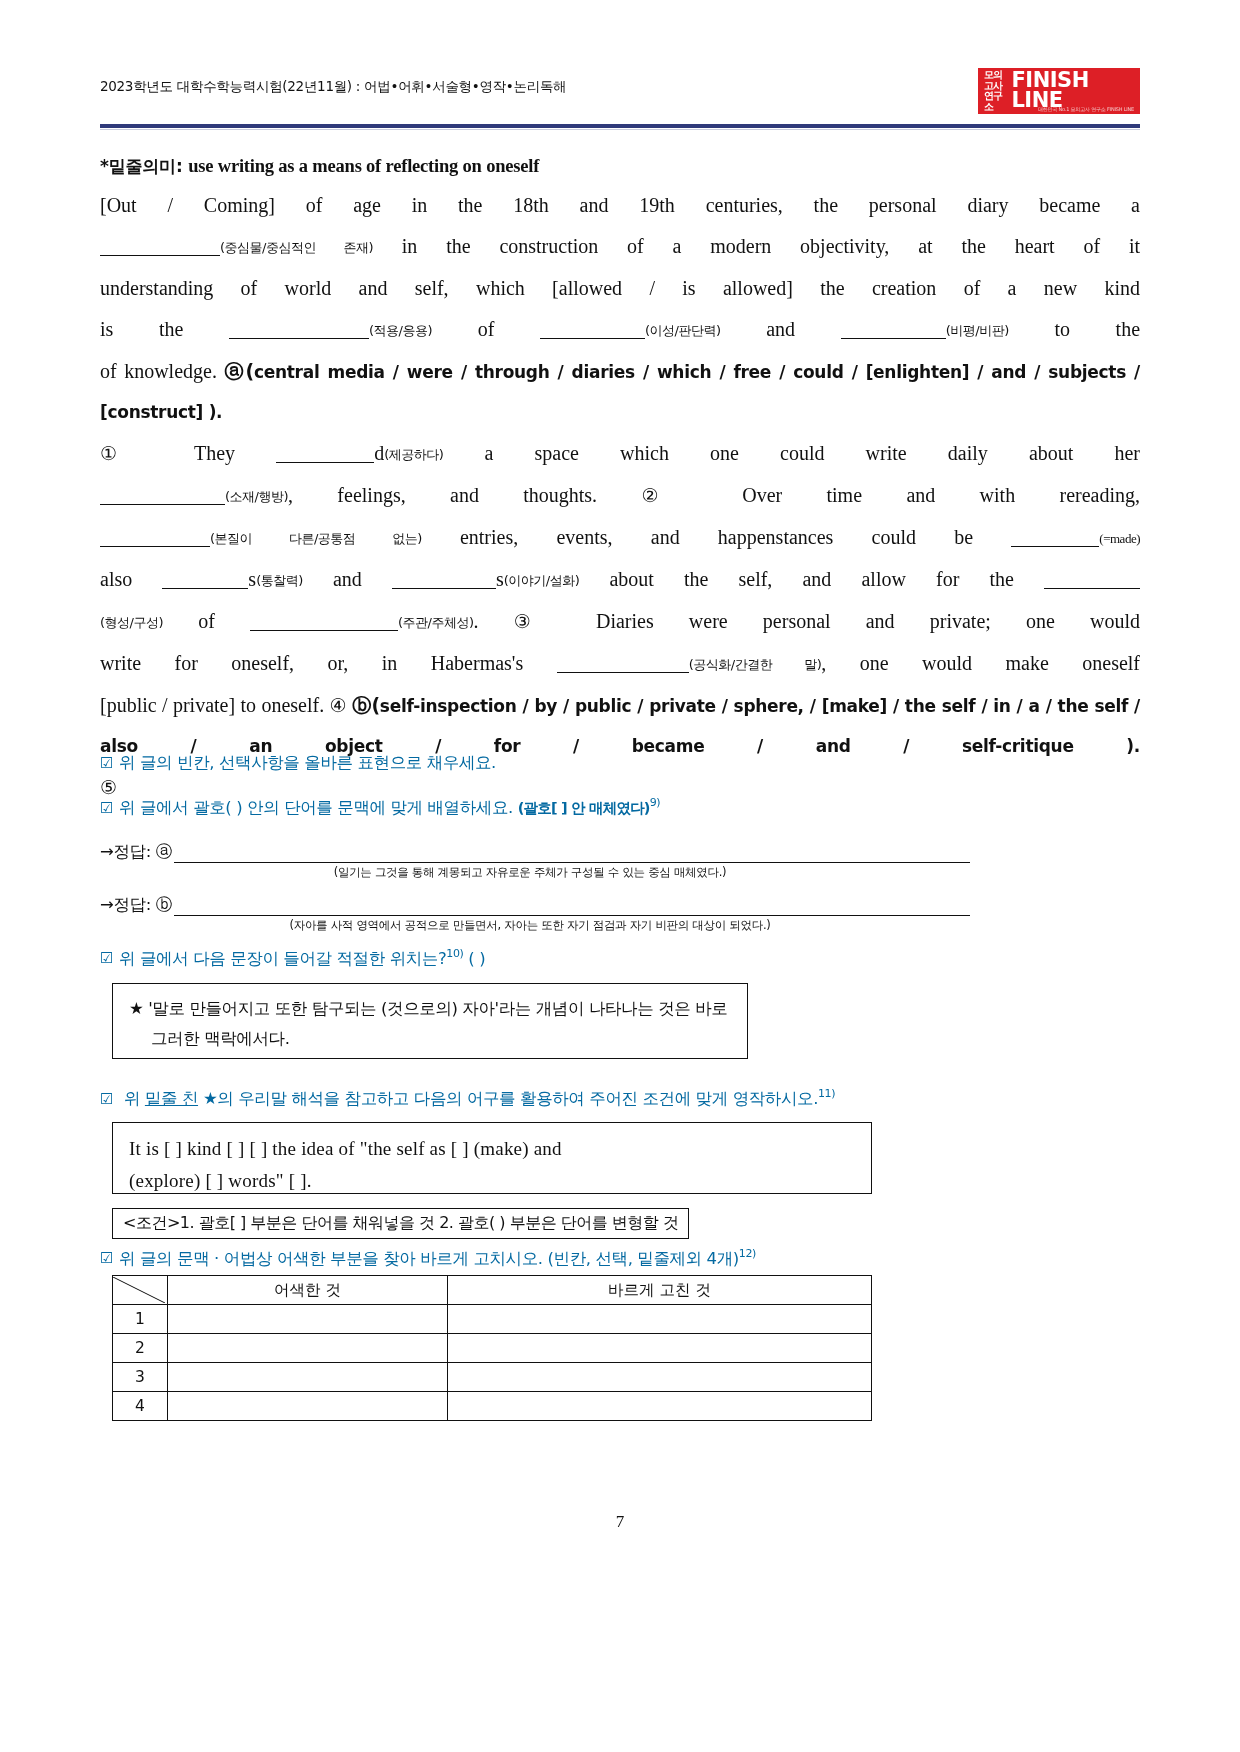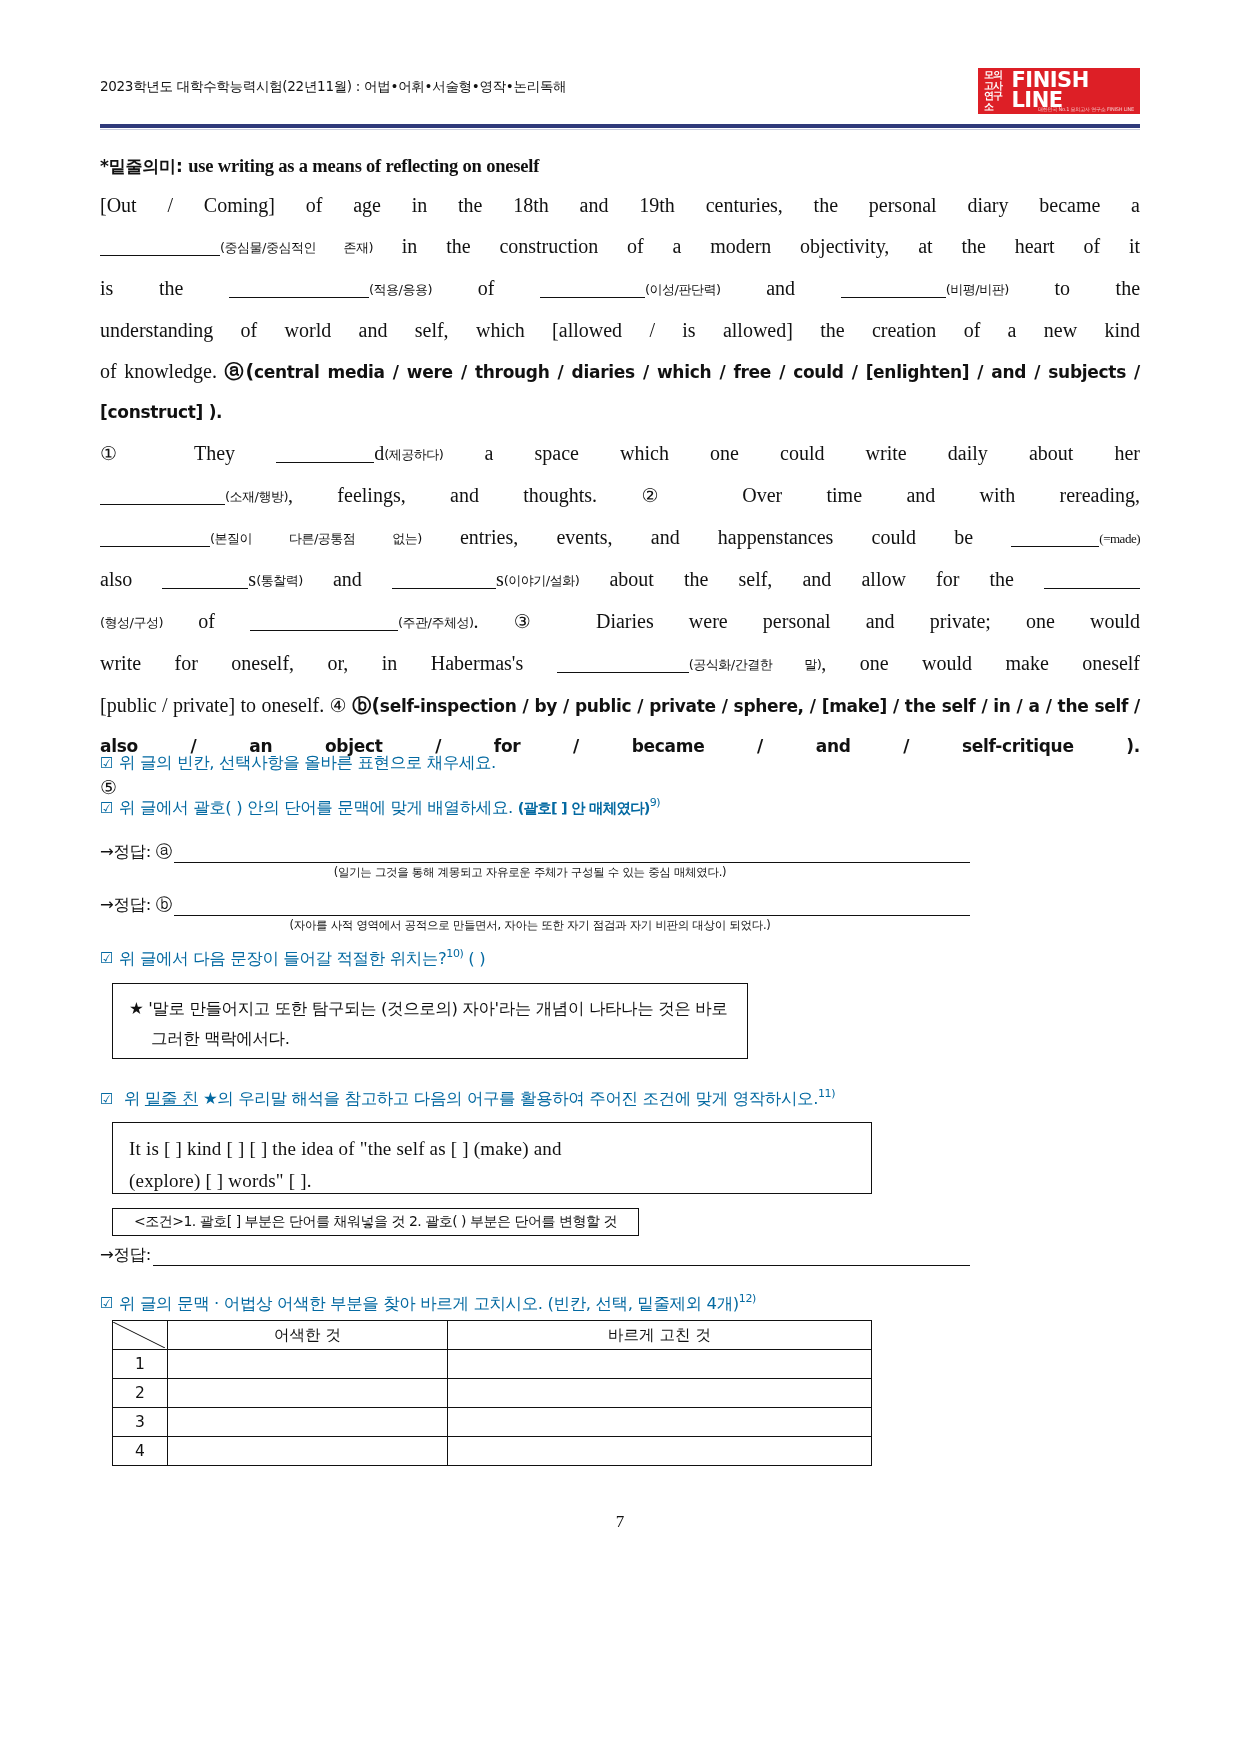--- a/index.html
+++ b/index.html
@@ -122,22 +122,22 @@
   .box-kr {
     font-family:"DejaVu Sans", sans-serif; font-size:16.5px;
     line-height:30px; letter-spacing:-0.4px;
   }
   .box-en {
     font-family:"Liberation Serif", serif; font-size:19px;
     line-height:32px; letter-spacing:0.2px;
   }
   .cond-box {
     display:inline-block; border:1.2px solid #111;
-    padding:4px 21px; font-family:"DejaVu Sans", sans-serif;
-    font-size:14px; letter-spacing:-0.5px;
+    padding:4px 10px; font-family:"DejaVu Sans", sans-serif;
+    font-size:16px; letter-spacing:-0.5px;
   }
 
   
   table.grid {
     border-collapse:collapse; width:760px; margin-top:6px;
     font-family:"DejaVu Sans", sans-serif; font-size:15.5px;
   }
   table.grid td, table.grid th {
     border:1px solid #111; height:26px; text-align:center; font-weight:normal;
   }
@@ -179,33 +179,33 @@
     <div class="passage">
       <span>[Out / Coming] of age in the 18th and 19th centuries, the personal diary became a</span>
     </div>
 
     <div class="passage">
       <span class="blank" style="width:120px"></span><span class="gloss">(중심물/중심적인 존재)</span>
       <span>in the construction of a modern objectivity, at the heart of it</span>
     </div>
 
     <div class="passage">
+      <span>understanding of world and self, which [allowed / is allowed] the creation of a new kind</span>
+    </div>
+
+    <div class="passage">
       <span>is the</span>
       <span class="blank" style="width:140px"></span><span class="gloss">(적용/응용)</span>
       <span>of</span>
       <span class="blank" style="width:105px"></span><span class="gloss">(이성/판단력)</span>
       <span>and</span>
       <span class="blank" style="width:105px"></span><span class="gloss">(비평/비판)</span>
       <span>to the</span>
     </div>
 
-    <div class="passage">
-      <span>understanding of world and self, which [allowed / is allowed] the creation of a new kind</span>
-    </div>
-
     <div class="passage" style="text-align-last:left">
       <span>of knowledge.</span>
       <span class="bold-seq"><span class="circ">ⓐ(</span><span>central media / were / through / diaries / which / free / could / [enlighten] / and / subjects / [construct] ).</span></span>
     </div>
 
     <div class="passage">
       <span class="circ">①</span>
       <span>They</span>
       <span class="blank" style="width:98px"></span><span>d</span><span class="gloss">(제공하다)</span>
       <span>a space which one could write daily about her</span>
@@ -299,24 +299,20 @@
 
     <div class="box" style="width:760px;height:72px;margin:0 0 14px 12px">
       <div class="box-en">It is [     ] kind [              ] [         ] the idea of "the self as [           ] (make) and</div>
       <div class="box-en">(explore) [        ] words" [                ].</div>
     </div>
 
     <div style="margin:0 0 8px 12px">
       <span class="cond-box">&lt;조건&gt;1. 괄호[  ] 부분은 단어를 채워넣을 것   2. 괄호( ) 부분은 단어를 변형할 것</span>
     </div>
 
-    <div class="ansrow" style="width:870px;margin-bottom:26px">
-      <span>→정답:</span>
-      <span class="ansline"></span>
-    </div>
 
     <div class="task" style="margin-bottom:6px">
       <span class="cb">☑</span><span>위 글의 문맥 · 어법상 어색한 부분을 찾아 바르게 고치시오. (빈칸, 선택, 밑줄제외 4개)</span><span class="sup">12)</span>
     </div>
 
     <table class="grid" style="margin-left:12px">
       <tbody>
           <tr>
         <th class="col-no corner">
           <svg width="52" height="26" viewBox="0 0 52 26">

